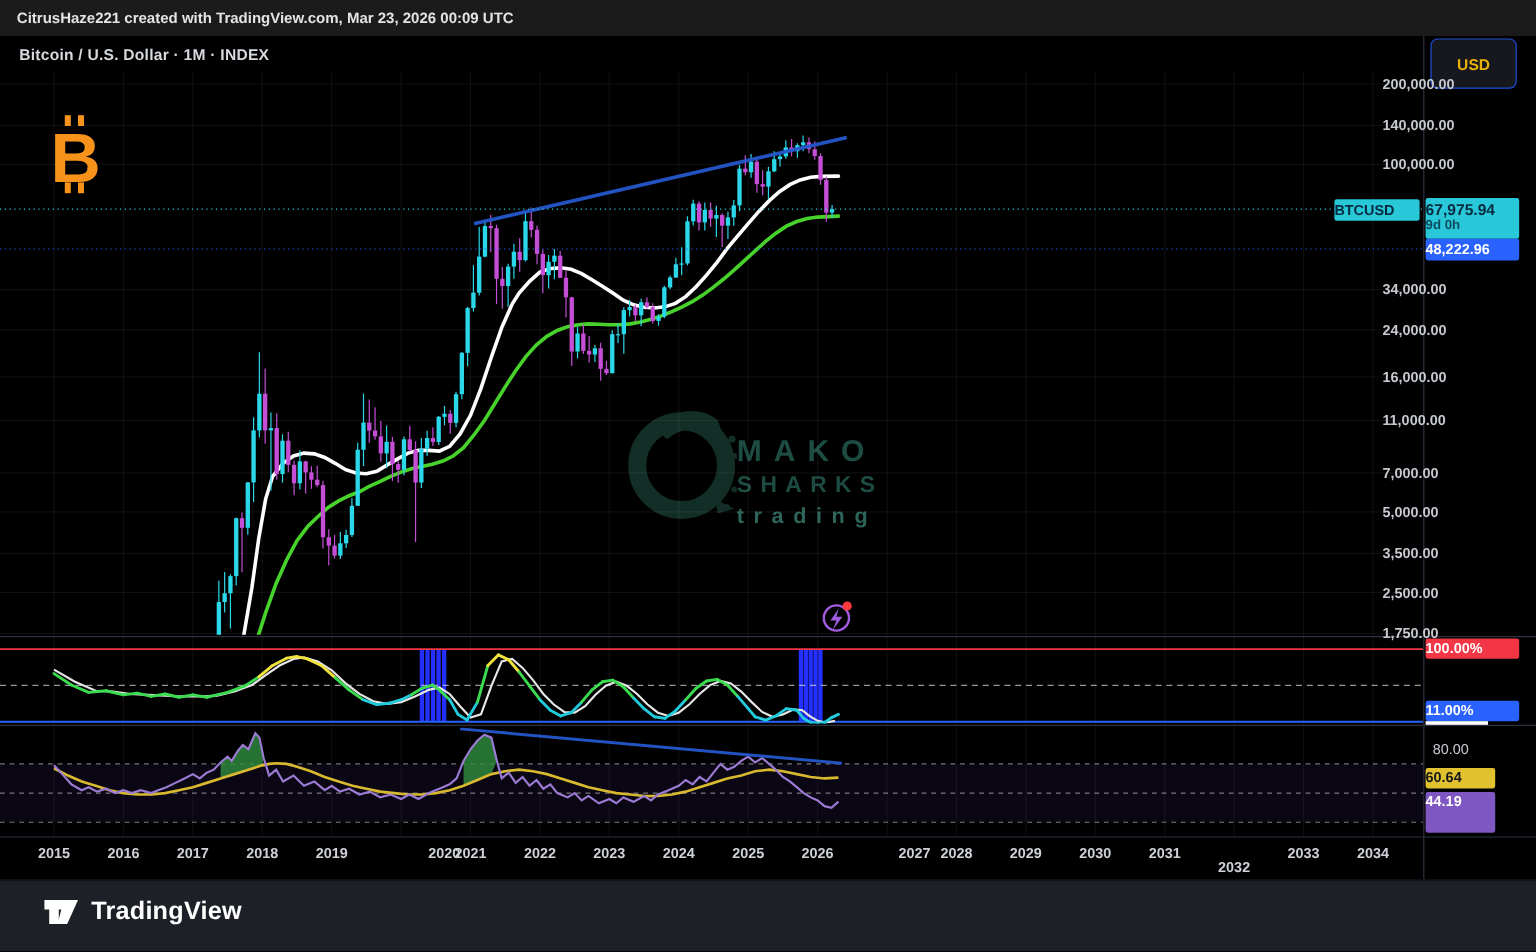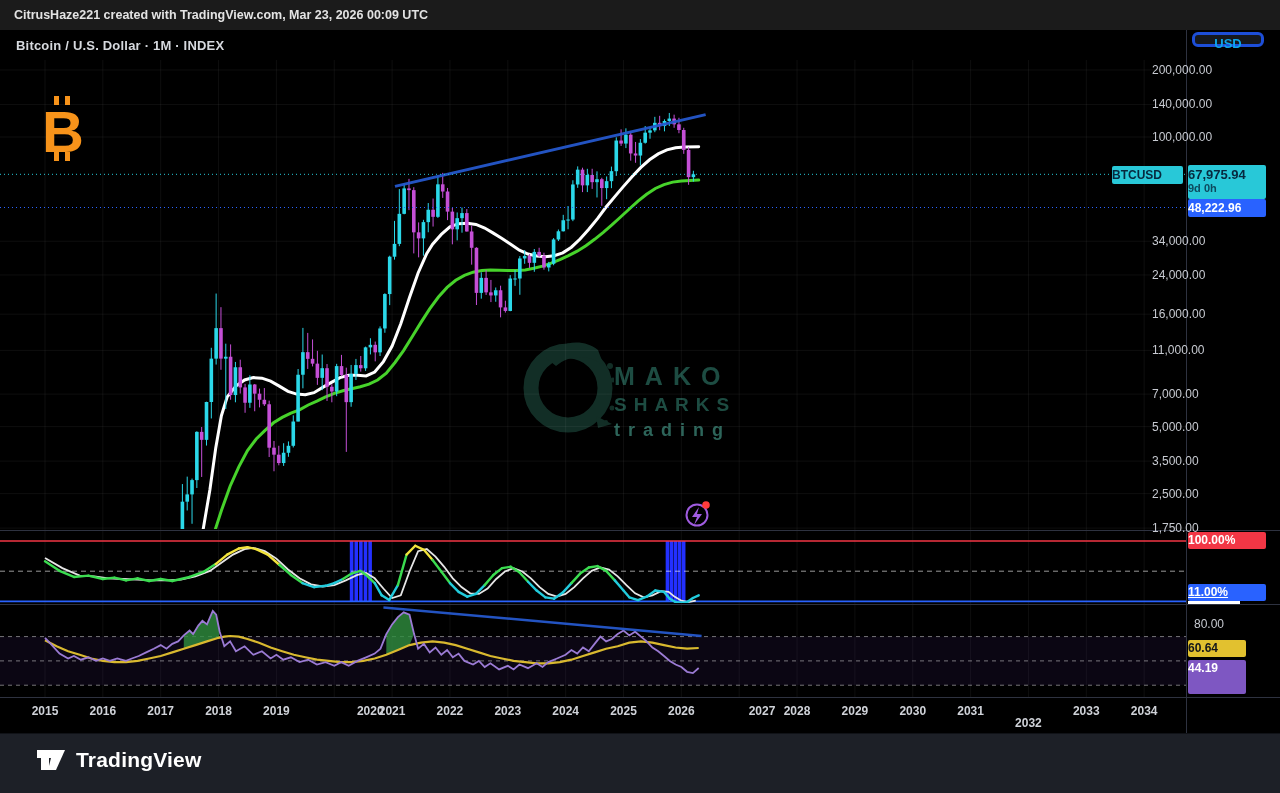--- a/index.html
+++ b/index.html
@@ -8,35 +8,35 @@
   .attribution-bar{position:absolute;left:0;top:0;width:1280px;height:30px;background:#1b1b1b;
        color:#e3e3e3;font-size:12.5px;font-weight:600;line-height:30px;padding-left:14px;box-sizing:border-box;}
   .symbol-title{position:absolute;left:16px;top:38px;color:#d6d9de;font-size:13px;font-weight:600;letter-spacing:.2px;}
   .btc-logo{position:absolute;left:34px;top:90px;width:60px;height:76px;}
   .watermark{position:absolute;left:518px;top:332px;width:250px;height:112px;}
   .wm-text{position:absolute;left:96px;top:30px;}
   .wm-l1{font-size:25px;font-weight:800;letter-spacing:10px;color:#1d4c42;}
   .wm-l2{font-size:19px;font-weight:800;letter-spacing:7px;color:#1d4c42;margin-top:3px;}
   .wm-l3{font-size:18px;font-weight:800;letter-spacing:8px;color:#2d655a;margin-top:4px;}
   #chart-svg{position:absolute;left:0;top:0;}
-  .usd-btn{position:absolute;left:1192px;top:32px;width:72px;height:15px;background:#16181d;border:3px solid #1d4ed8;
-       border-radius:6px;color:#0ea5e9;font-size:13px;font-weight:700;font-family:inherit;cursor:pointer;}
+  .usd-btn{position:absolute;left:1192px;top:32px;width:72px;height:42px;background:#16181d;border:1px solid #1d4ed8;
+       border-radius:6px;color:#eab308;font-size:13px;font-weight:700;font-family:inherit;cursor:pointer;}
   .price-axis,.time-axis{position:absolute;}
-  .price-axis{left:1144px;top:60px;width:94px;height:640px;}
+  .price-axis{left:1144px;top:60px;width:94px;height:640px;font-weight:bold;}
   .tick{position:absolute;left:8px;transform:translateY(-50%);color:#c7cad1;font-size:12px;white-space:nowrap;}
   .time-axis{left:0;top:700px;width:1186px;height:28px;}
   .ylabel{position:absolute;top:4px;transform:translateX(-50%);color:#cfd2d8;font-size:12px;font-weight:700;}
   .badge{position:absolute;box-sizing:border-box;font-size:12px;font-weight:700;border-radius:2px;}
   .flag-btcusd{left:1112px;top:166px;width:71px;height:18px;line-height:18px;background:#28c8d8;color:#07293f;}
   .badge-price{left:1188px;top:165px;width:78px;height:34px;background:#28c8d8;color:#07293f;padding-top:2px;}
   .badge-price .v{font-size:13px;font-weight:800;line-height:15px;}
   .badge-price .cd{font-size:11px;font-weight:700;line-height:13px;color:#0d4a5e;}
   .badge-prev{left:1188px;top:199px;width:78px;height:18px;line-height:18px;background:#2962ff;color:#fff;}
   .badge-red{left:1188px;top:532px;width:78px;height:17px;line-height:17px;background:#f23645;color:#fff;}
-  .badge-blue{left:1188px;top:584px;width:78px;height:17px;line-height:17px;background:#2962ff;color:#fff;text-decoration:underline;}
+  .badge-blue{left:1188px;top:584px;width:78px;height:17px;line-height:17px;background:#2962ff;color:#fff;}
   .white-bar{position:absolute;left:1188px;top:601px;width:52px;height:3px;background:#fff;}
   .tick-80{position:absolute;left:1194px;top:617px;color:#c7cad1;font-size:12px;}
   .badge-yellow{left:1188px;top:640px;width:58px;height:17px;line-height:17px;background:#e2c12f;color:#14161a;}
   .badge-purple{left:1188px;top:660px;width:58px;height:34px;line-height:17px;background:#7e57c2;color:#fff;}
   .footer{position:absolute;left:0;top:733px;width:1280px;height:60px;background:#1d2027;border-top:1px solid #101217;}
   .tv-logo{position:absolute;left:36px;top:14px;display:flex;align-items:center;cursor:pointer;}
   .tv-logo span{color:#fff;font-size:21px;font-weight:800;margin-left:10px;letter-spacing:.2px;}
 </style>
 </head>
 <body>

